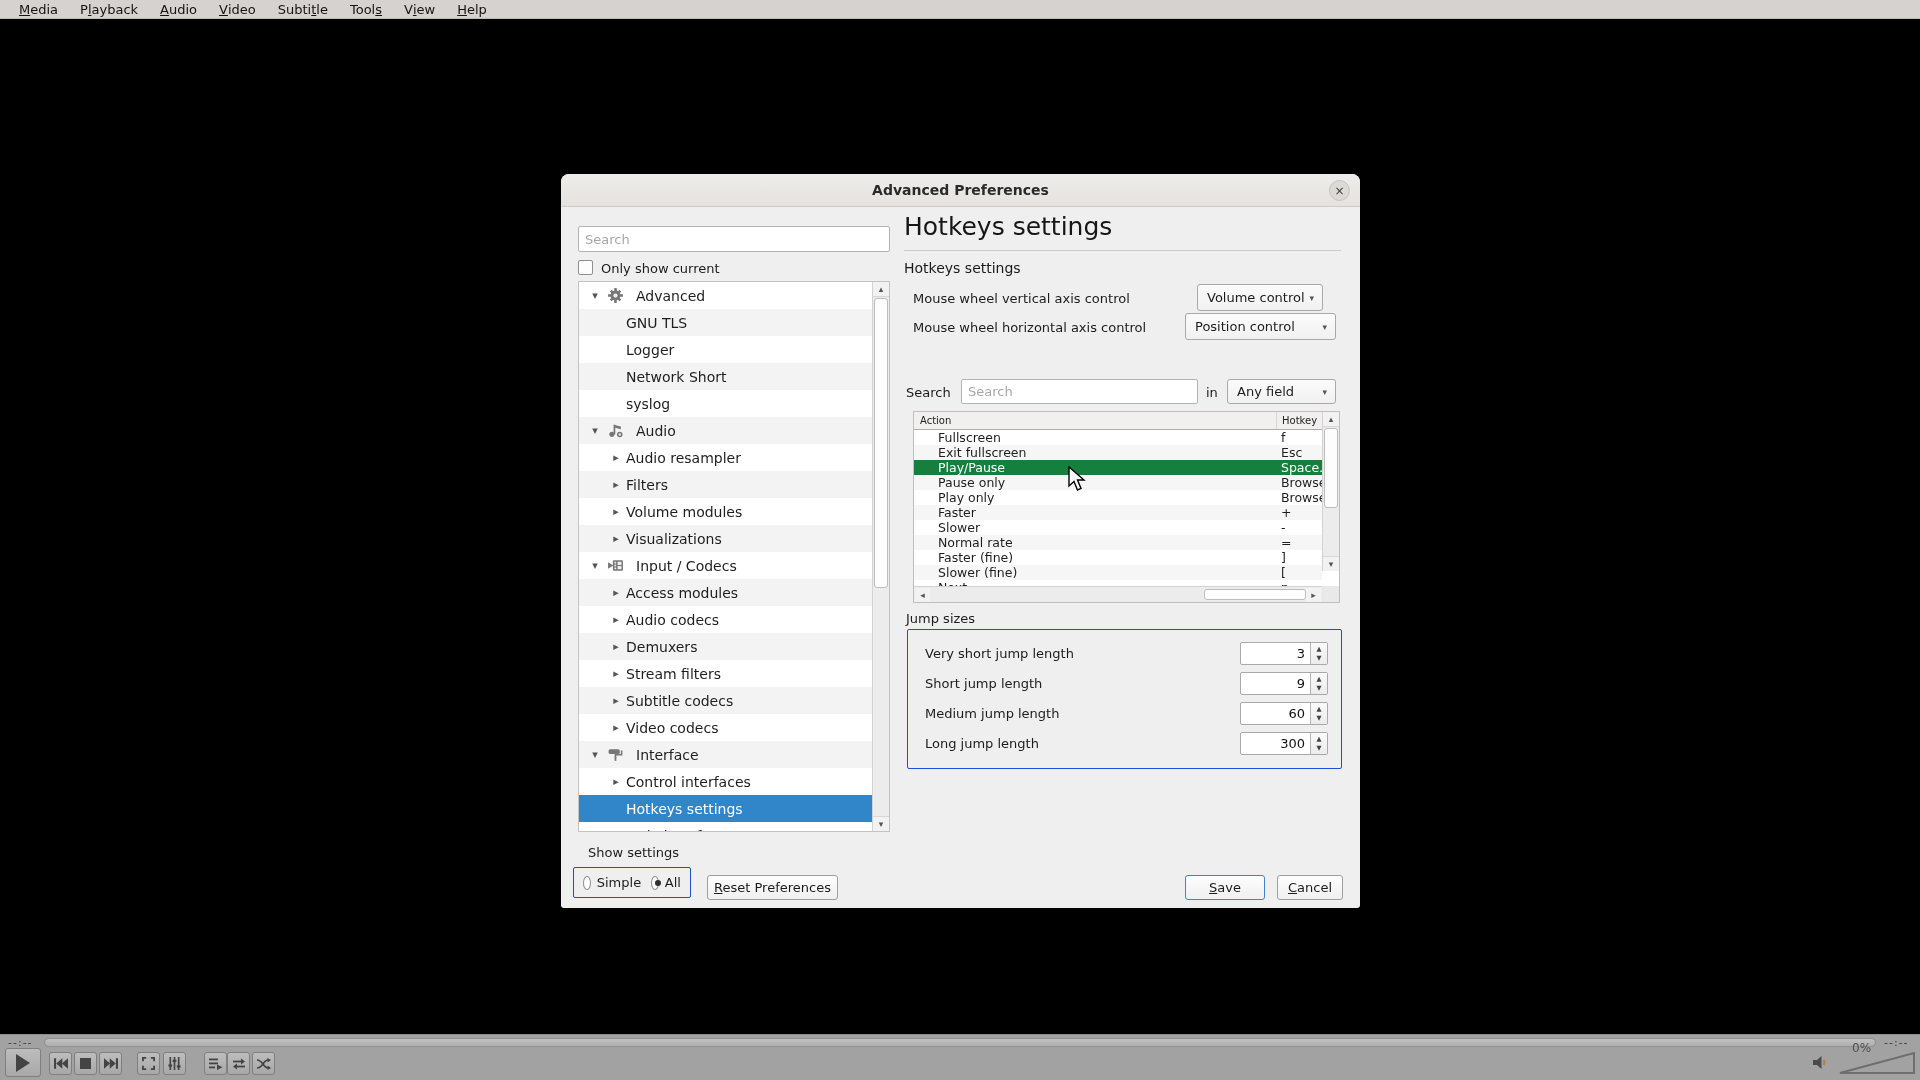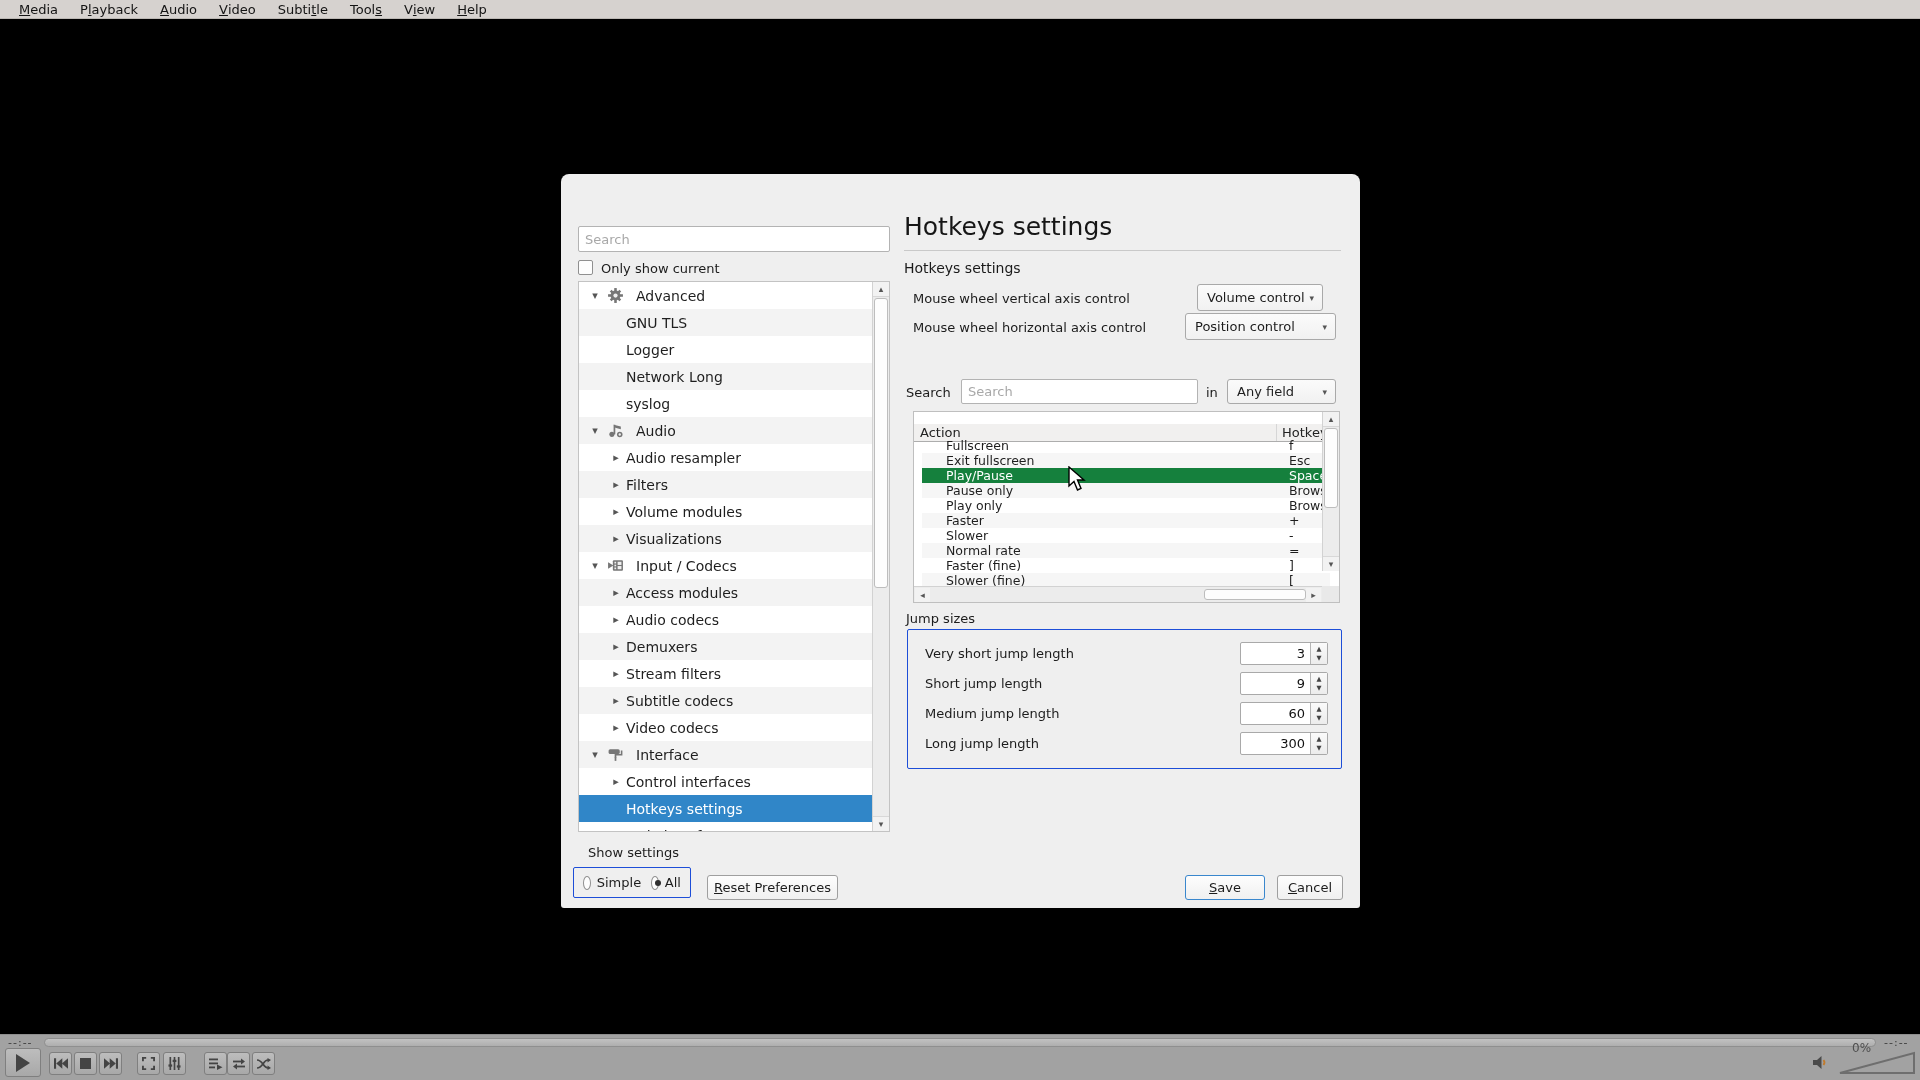--- a/index.html
+++ b/index.html
@@ -51,25 +51,25 @@
   .h1 { position:absolute; left:343px; top:38px; font-size:25px; color:#161616; }
   .hrule { position:absolute; left:343px; top:76px; width:437px; height:1px; background:#c9c9c9; }
   .subhead { position:absolute; left:343px; top:86px; font-size:14px; color:#1a1a1a; }
   .flabel { position:absolute; font-size:13px; color:#1c1c1c; }
   .dd { position:absolute; background:linear-gradient(#fbfbfb,#f1f1f1); border:1px solid #a9a9a9; border-radius:3px;
         display:flex; align-items:center; padding:0 9px; font-size:13px; color:#1d1d1d; }
   .dd .arr { position:absolute; right:8px; font-size:9px; color:#555; }
 
   
   .htable { position:absolute; left:352px; top:237px; width:427px; height:192px; background:#fff; border:1px solid #bfbfbf; overflow:hidden; }
-  .thead { position:absolute; left:0; top:12px; width:408px; height:18px; background:#f1f0ef; border-bottom:1px solid #adadad;
-           display:flex; font-size:13px; color:#222; }
+  .thead { position:absolute; left:0; top:0; width:408px; height:18px; background:#f1f0ef; border-bottom:1px solid #adadad;
+           display:flex; font-size:10px; color:#222; }
   .thead .hc1 { flex:1; padding-left:6px; line-height:17px; }
   .thead .hc2 { width:46px; border-left:1px solid #d6d6d6; padding-left:5px; line-height:17px; }
-  .tbody { position:absolute; left:8px; top:18px; width:408px; height:158px; overflow:hidden;margin-top:8px; }
+  .tbody { position:absolute; left:0; top:18px; width:408px; height:158px; overflow:hidden; }
   .trow { height:15px; display:flex; font-size:12.5px; color:#1e1e1e; line-height:15px; }
   .trow:nth-child(even) { background:#f6f6f6; }
   .trow .c1 { flex:1; padding-left:24px; white-space:nowrap; overflow:hidden; }
   .trow .c2 { width:46px; padding-left:5px; white-space:nowrap; overflow:hidden; }
   .trow.sel { background:#15803d; color:#fff; }
   .tvscroll { position:absolute; right:0; top:0; width:17px; height:159px; background:#ececec; border-left:1px solid #d2d2d2; }
   .thscroll { position:absolute; left:0; bottom:0; width:425px; height:16px; background:#ececec; border-top:1px solid #d2d2d2; }
   .hbtn { position:absolute; top:1px; width:15px; height:14px; color:#555; font-size:9px; display:flex; align-items:center; justify-content:center; background:#f2f2f2; }
   .hthumb { position:absolute; top:2px; height:11px; background:#fdfdfd; border:1px solid #bdbdbd; border-radius:3px; }
   .corner { position:absolute; right:0; bottom:0; width:17px; height:16px; background:#e9e9e9; }
@@ -144,20 +144,26 @@
         <span>ew</span>
       </div>
     <div class="menu-item">
         <span></span>
         <span class="mn">H</span>
         <span>elp</span>
       </div>
   </div>
 
   <div class="dialog">
+    <div class="titlebar">
+      <span class="ttl">Advanced Preferences</span>
+      <div class="closebtn">
+          <span>×</span>
+        </div>
+    </div>
 
     <input class="text-input" style="position: absolute; left: 17px; top: 52px; width: 312px; height: 26px;" placeholder="Search">
     <div class="cb" style="left:17px;top:86px;"></div>
     <span class="flabel" style="left:40px;top:87px;">Only show current</span>
 
     <div class="treelist">
       <div class="trerow top">
         <span class="tw">▾</span>
         <svg class="ticon" viewBox="0 0 16 16">
             <g fill="#767676">
@@ -173,21 +179,21 @@
           </svg>
         <span class="tlabel-top">Advanced</span>
       </div>
       <div class="trerow leaf">
           <span class="tlabel-sub">GNU TLS</span>
         </div>
       <div class="trerow leaf">
           <span class="tlabel-sub">Logger</span>
         </div>
       <div class="trerow leaf">
-          <span class="tlabel-sub">Network Long</span>
+          <span class="tlabel-sub">Network Short</span>
         </div>
       <div class="trerow leaf">
           <span class="tlabel-sub">syslog</span>
         </div>
       <div class="trerow top">
         <span class="tw">▾</span>
         <svg class="ticon" viewBox="0 0 16 16">
             <g fill="#767676">
               <circle cx="4.6" cy="11.6" r="2.4"></circle>
               <rect x="6.2" y="2.6" width="1.6" height="9"></rect>

